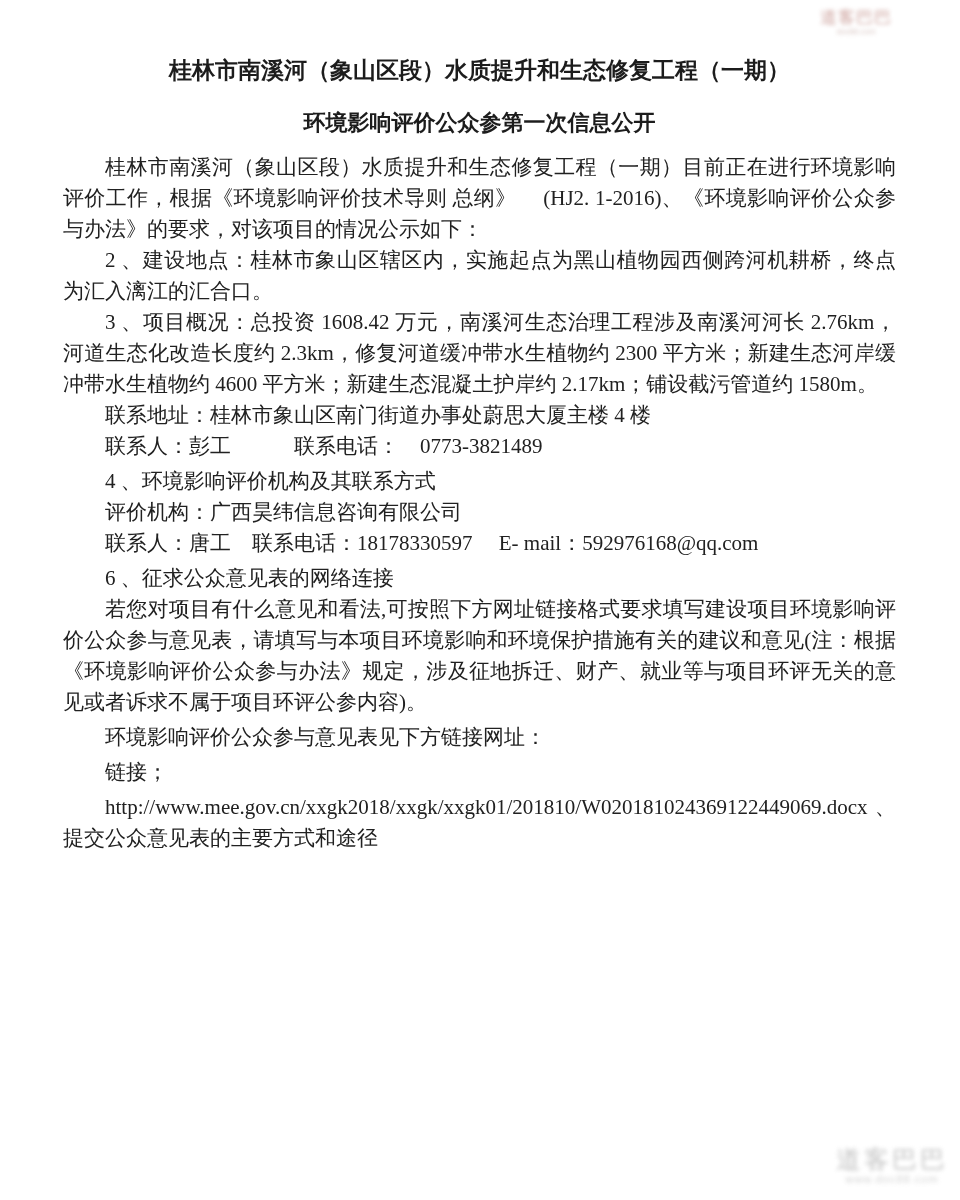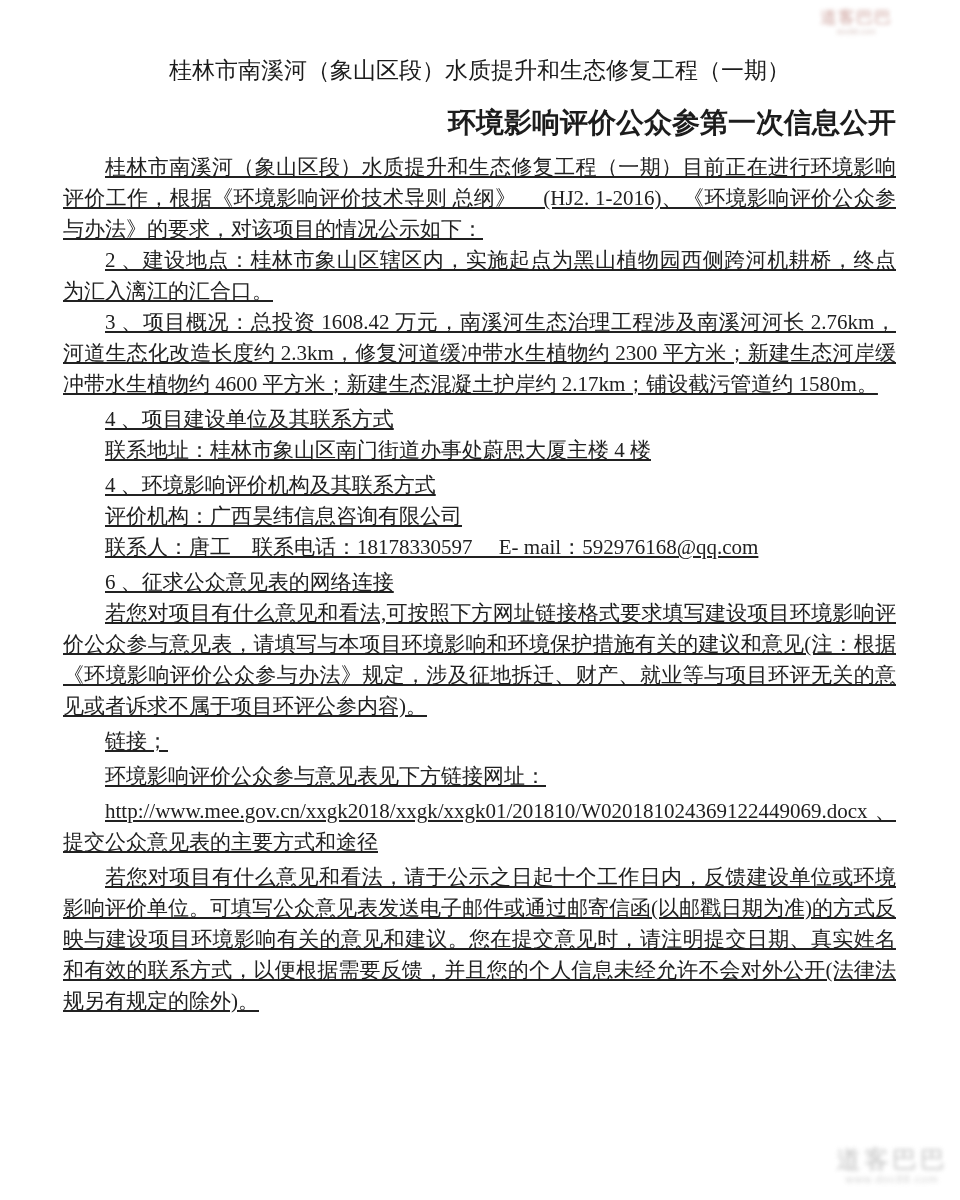--- a/index.html
+++ b/index.html
@@ -18,42 +18,41 @@
   }
   .content {
     position: absolute;
     left: 63px;
     top: 56px;
     width: 833px;
   }
   .title1 {
     margin: 0;
     font-size: 23px;
-    font-weight: normal;
+    font-weight: bold;
     text-align: center;
     line-height: 30px;
     color: #1c1c1c;
   }
   .title2 {
     margin: 23px 0 15px 0;
-    font-size: 28px;
+    font-size: 22px;
     font-weight: bold;
-    text-align: right;
+    text-align: center;
     line-height: 28px;
     color: #1c1c1c;
   }
   .para {
     margin: 0;
     font-size: 21px;
     line-height: 31px;
     text-align: justify;
     text-indent: 2em;
     word-break: break-all;
     color: #212121;
-    text-decoration: underline;
   }
   .mt {
     margin-top: 4px;
   }
   .watermark {
     position: absolute;
     text-align: center;
     pointer-events: none;
     user-select: none;
     font-family: "Liberation Sans", sans-serif;
@@ -104,31 +103,30 @@
     <div class="wm-small">doc88.com</div>
   </div>
 
   <div class="content">
     <h1 class="title1">桂林市南溪河（象山区段）水质提升和生态修复工程（一期）</h1>
     <h2 class="title2">环境影响评价公众参第一次信息公开</h2>
 
     <p class="para">桂林市南溪河（象山区段）水质提升和生态修复工程（一期）目前正在进行环境影响评价工作，根据《环境影响评价技术导则 总纲》　 (HJ2. 1-2016)、《环境影响评价公众参与办法》的要求，对该项目的情况公示如下：</p>
     <p class="para">2 、建设地点：桂林市象山区辖区内，实施起点为黑山植物园西侧跨河机耕桥，终点为汇入漓江的汇合口。</p>
     <p class="para">3 、项目概况：总投资 1608.42 万元，南溪河生态治理工程涉及南溪河河长 2.76km，河道生态化改造长度约 2.3km，修复河道缓冲带水生植物约 2300 平方米；新建生态河岸缓冲带水生植物约 4600 平方米；新建生态混凝土护岸约 2.17km；铺设截污管道约 1580m。</p>
-    <p class="para mt">4 、项目建设单位及其联系方式</p>
     <p class="para">联系地址：桂林市象山区南门街道办事处蔚思大厦主楼 4 楼</p>
+    <p class="para">联系人：彭工　　　联系电话：　0773-3821489</p>
     <p class="para mt">4 、环境影响评价机构及其联系方式</p>
     <p class="para">评价机构：广西昊纬信息咨询有限公司</p>
     <p class="para">联系人：唐工　联系电话：18178330597　 E- mail：592976168@qq.com</p>
     <p class="para mt">6 、征求公众意见表的网络连接</p>
     <p class="para">若您对项目有什么意见和看法,可按照下方网址链接格式要求填写建设项目环境影响评价公众参与意见表，请填写与本项目环境影响和环境保护措施有关的建议和意见(注：根据《环境影响评价公众参与办法》规定，涉及征地拆迁、财产、就业等与项目环评无关的意见或者诉求不属于项目环评公参内容)。</p>
+    <p class="para mt">环境影响评价公众参与意见表见下方链接网址：</p>
     <p class="para mt">链接；</p>
-    <p class="para mt">环境影响评价公众参与意见表见下方链接网址：</p>
     <p class="para mt">http://www.mee.gov.cn/xxgk2018/xxgk/xxgk01/201810/W020181024369122449069.docx 、 提交公众意见表的主要方式和途径</p>
-    <p class="para mt">若您对项目有什么意见和看法，请于公示之日起十个工作日内，反馈建设单位或环境影响评价单位。可填写公众意见表发送电子邮件或通过邮寄信函(以邮戳日期为准)的方式反映与建设项目环境影响有关的意见和建议。您在提交意见时，请注明提交日期、真实姓名和有效的联系方式，以便根据需要反馈，并且您的个人信息未经允许不会对外公开(法律法规另有规定的除外)。</p>
   </div>
 
   <div class="watermark wm-bottom-right">
     <div class="wm-big">道客巴巴</div>
     <div class="wm-small">www.doc88.com</div>
   </div>
 
 </div>
 
 </body></html>

